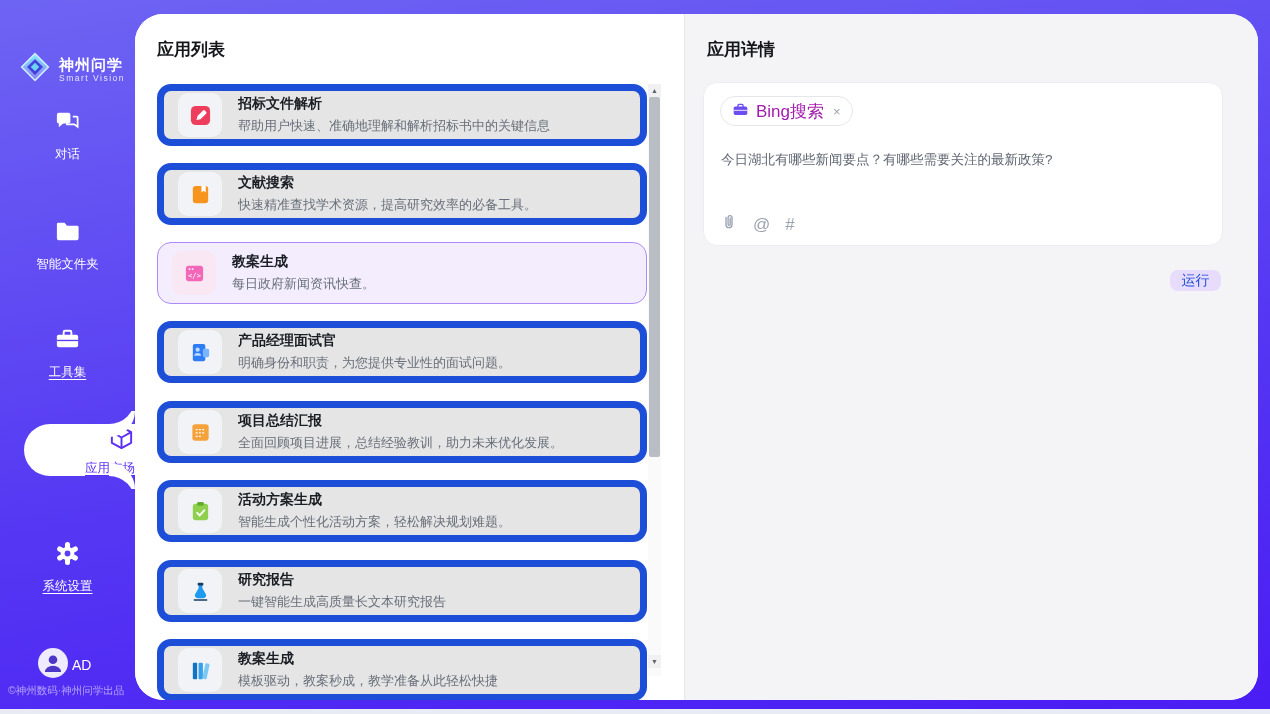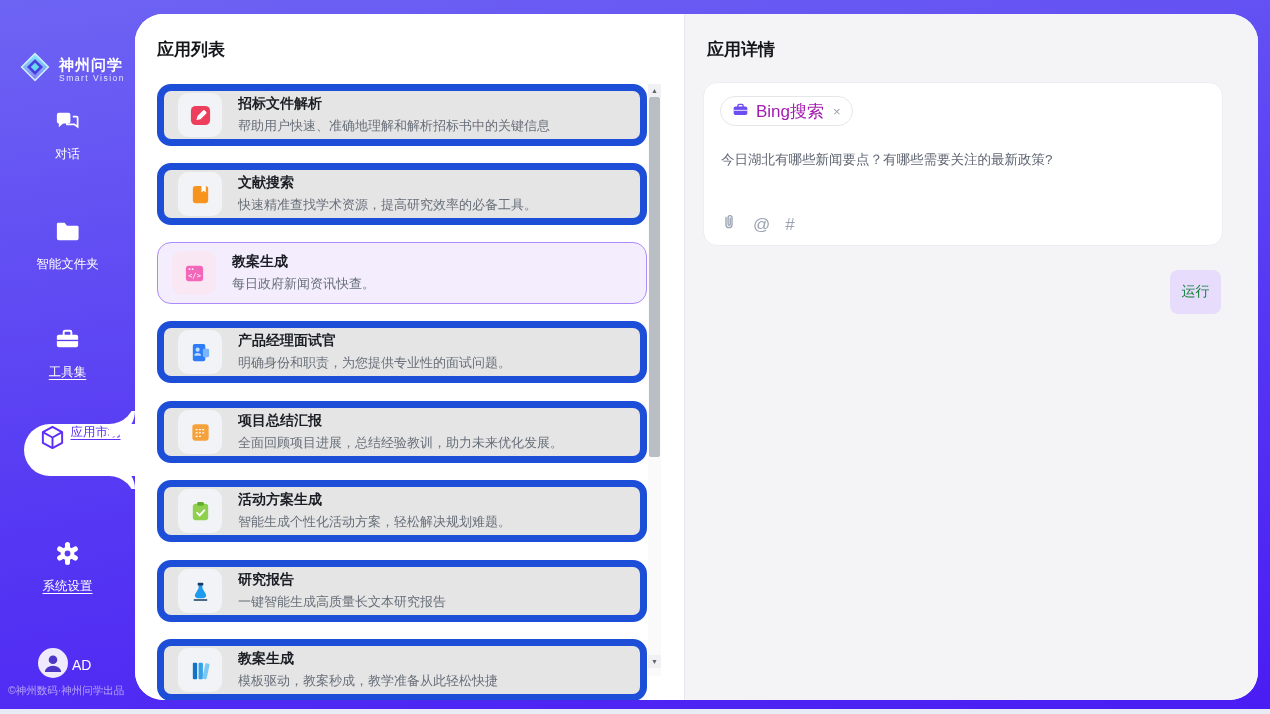--- a/index.html
+++ b/index.html
@@ -11,21 +11,21 @@
 
   
   #sidebar { position:absolute; left:0; top:0; width:135px; height:714px; z-index:3; }
   .logo { position:absolute; left:18px; top:13px; display:flex; align-items:center; gap:7px;margin-top:37px; }
   .logo-name { color:#fff; font-size:15px; font-weight:bold; letter-spacing:1px; line-height:17px; }
   .logo-sub { color:#e4e7ff; font-size:8.5px; letter-spacing:1.5px; }
   .nav-item { position:absolute; left:0; width:135px; display:flex; flex-direction:column; align-items:center; gap:7px; cursor:pointer; }
   .nav-label { color:#fff; font-size:12.5px;font-family:Liberation Serif, serif; }
   .nav-label.u { text-decoration:underline; text-underline-offset:3px; }
   .nav-active { position:absolute; left:24px; top:424px; width:111px; height:52px; background:#fff;
-                border-radius:26px 0 0 26px; display:flex; flex-direction:row; align-items:flex-start;
+                border-radius:26px 0 0 26px; display:flex; flex-direction:column; align-items:flex-end;
                 justify-content:center; gap:5px; cursor:pointer; }
   .nav-active::before { content:""; position:absolute; top:-26px; right:0; width:26px; height:26px;
                         border-bottom-right-radius:26px; box-shadow:0 13px 0 0 #fff; }
   .nav-active::after  { content:""; position:absolute; bottom:-26px; right:0; width:26px; height:26px;
                         border-top-right-radius:26px; box-shadow:0 -13px 0 0 #fff; }
   .nav-active .nav-label { color:#5b2ff5; }
   .user-row { position:absolute; left:38px; top:648px; display:flex; align-items:center; gap:4px; cursor:pointer;justify-content:center; }
   .user-name { color:#fff; font-size:14px; }
   .sb-footer { position:absolute; left:8px; top:684px; width:127px; color:rgba(255,255,255,.55); font-size:10.5px; white-space:nowrap; }
 
@@ -59,22 +59,22 @@
   #detail-card { position:absolute; left:18px; top:68px; width:520px; height:164px; background:#fff;
                  border:1px solid #ececf1; border-radius:14px; }
   .tool-tag { position:absolute; left:16px; top:13px; height:30px; display:inline-flex; align-items:center;
               gap:7px; padding:0 11px; background:#fff; border:1px solid #e4e6ea; border-radius:16px; cursor:pointer; }
   .tool-tag-label { font-size:17px; color:#a21caf; }
   .tag-close { font-size:13px; color:#9aa3af; margin-left:2px; cursor:pointer; }
   .query-text { position:absolute; left:17px; top:68px; width:480px; font-size:13.5px; color:#5f6672; cursor:text; }
   .composer-row { position:absolute; left:16px; top:130px; display:flex; align-items:center; gap:15px; }
   .composer-btn { color:#9aa3b2; font-size:17px; line-height:20px; cursor:pointer; background:none; border:none;
                   font-family:inherit; display:flex; align-items:center; }
-  .run-btn { position:absolute; right:37px; top:256px; width:51px; height:44px; background:#e7dcfb;
-             border:none; border-radius:8px; color:#15803d; font-size:14px; cursor:pointer; font-family:inherit; }
+  .run-btn { position:absolute; right:37px; top:256px; width:51px; height:21px; background:#e7dcfb;
+             border:none; border-radius:8px; color:#1d4ed8; font-size:14px; cursor:pointer; font-family:inherit; }
 </style>
 </head>
 <body>
 
 <div id="stage">
 
   <nav id="sidebar">
     <div class="logo">
       <span>
         <svg width="34" height="34" viewBox="0 0 36 36">

